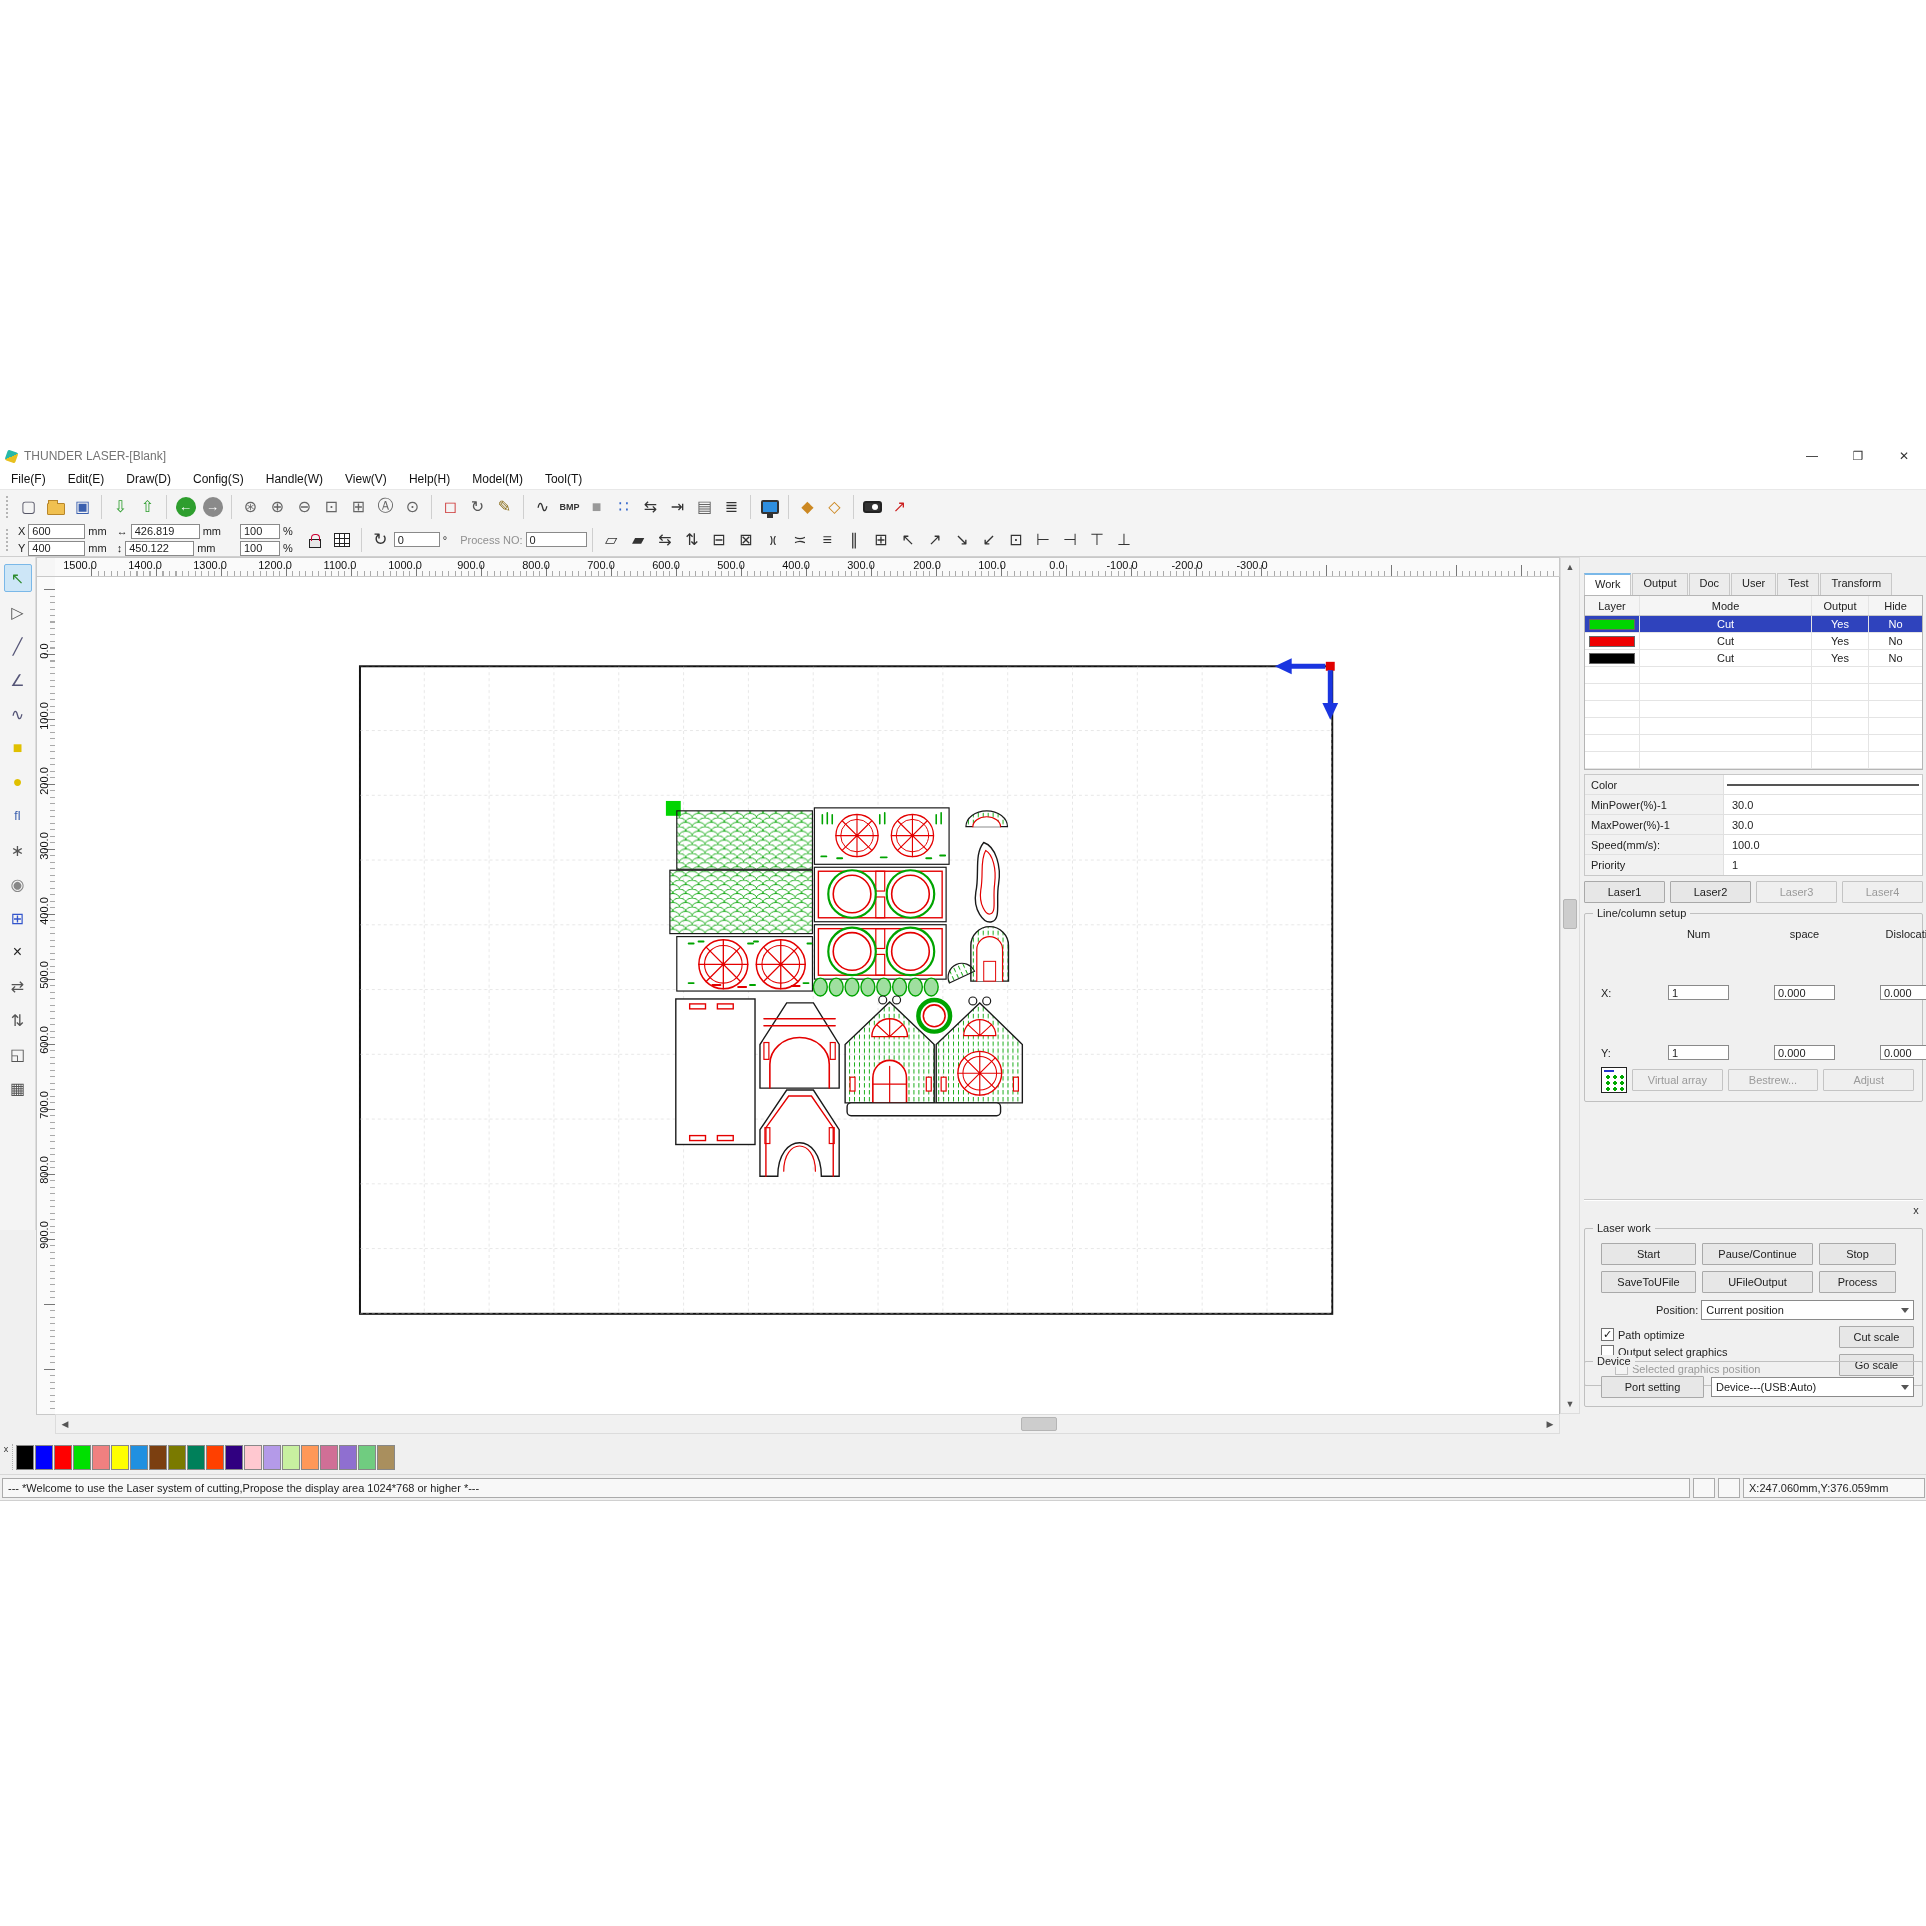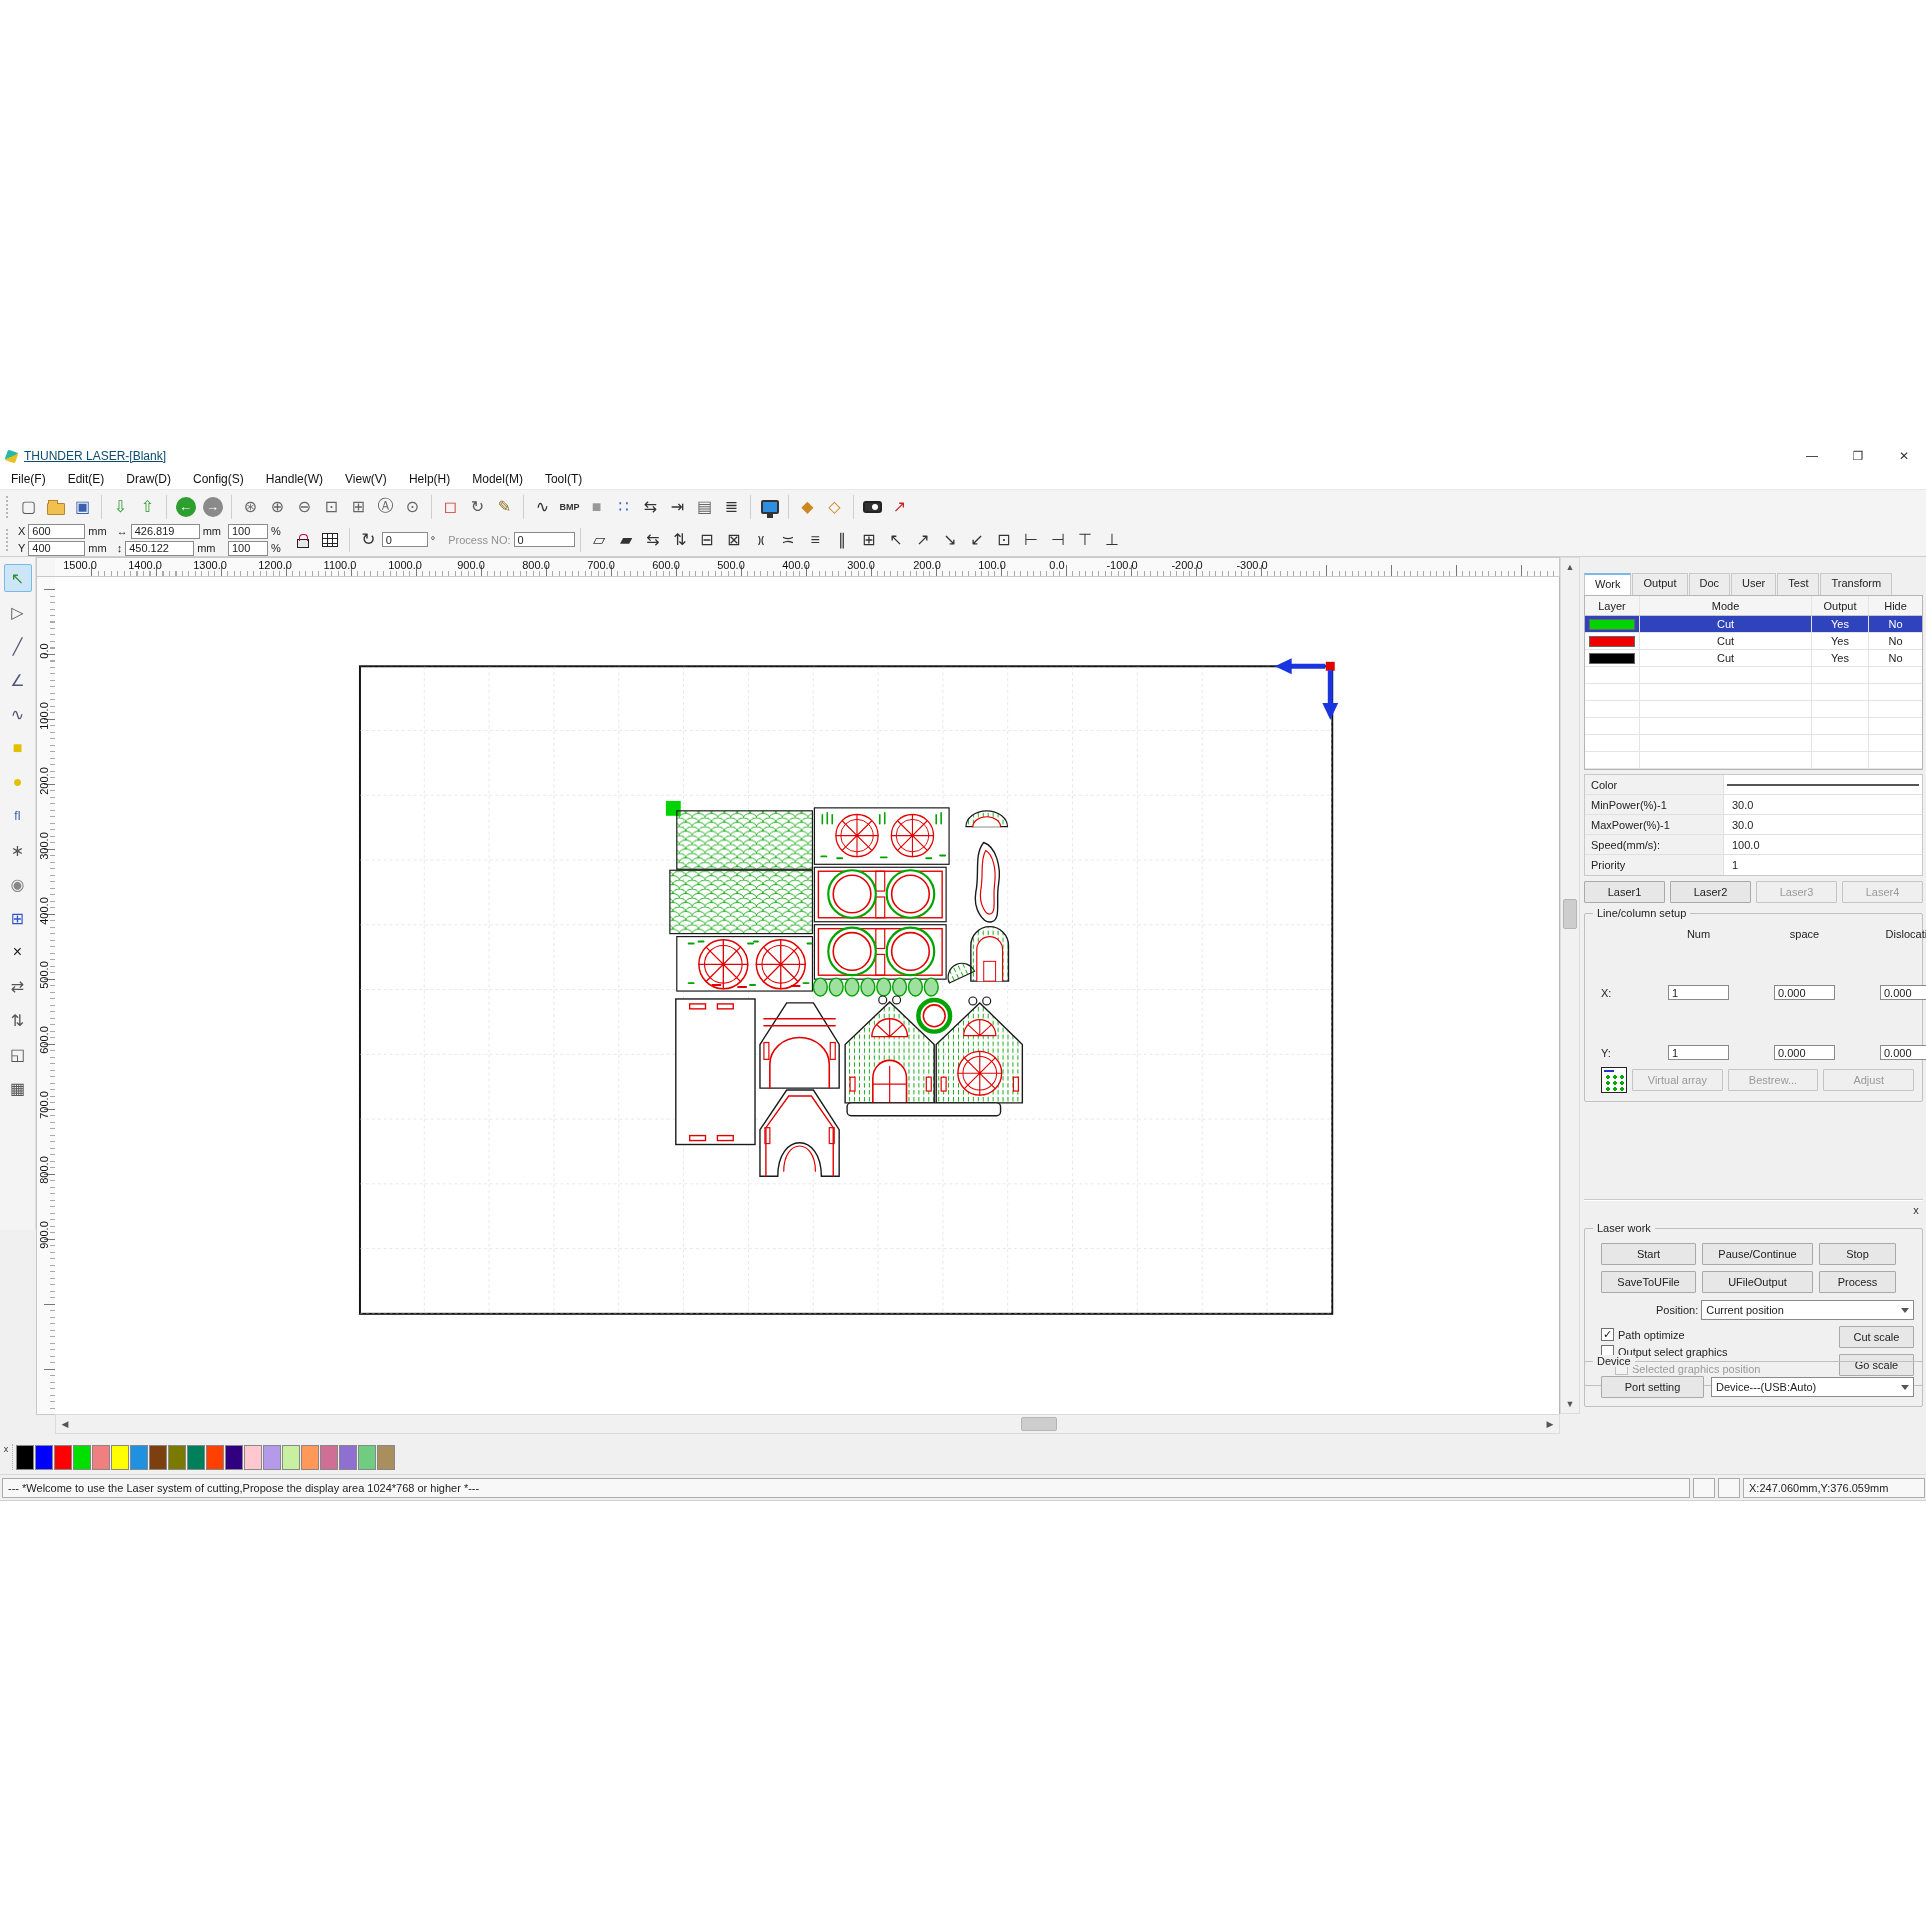--- a/index.html
+++ b/index.html
@@ -3,21 +3,21 @@
 <meta charset="utf-8">
 <style>
   html,body{margin:0;padding:0;width:1927px;height:1927px;background:#fff;
     font-family:"Liberation Sans",sans-serif;font-size:12px;color:#222;overflow:hidden;}
   *{box-sizing:border-box;}
   .app{position:absolute;left:0;top:444px;width:1927px;height:1057px;background:#f0f0f0;border-bottom:1px solid #d0d0d0;}
 
   
   .titlebar{position:absolute;left:0;top:0;width:100%;height:24px;background:#fff;display:flex;align-items:center;padding-left:6px;}
   .appicon{width:11px;height:11px;background:linear-gradient(135deg,#28b8a8 50%,#e8c020 50%);transform:rotate(20deg);border-radius:2px;margin-right:7px;flex:none;}
-  .title{font-size:12px;color:#0c4a6e;text-decoration:underline;}
+  .title{font-size:12px;color:#737373;}
   .winbtns{position:absolute;right:0;top:0;height:24px;display:flex;}
   .winbtn{width:46px;height:24px;display:flex;align-items:center;justify-content:center;font-size:12px;color:#333;}
 
   
   .menubar{position:absolute;left:0;top:24px;width:100%;height:22px;background:#fff;display:flex;align-items:center;border-bottom:1px solid #e8e8e8;}
   .menuitem{padding:2px 11px;color:#111;}
 
   
   .toolbar1{position:absolute;left:0;top:46px;width:100%;height:34px;background:#f4f4f4;display:flex;align-items:center;border-bottom:1px solid #ddd;padding-left:4px;}
   .toolbar2{position:absolute;left:0;top:79px;width:100%;height:34px;background:#f4f4f4;display:flex;align-items:center;border-bottom:1px solid #cfcfcf;padding-left:4px;}
@@ -225,21 +225,21 @@
           <span class="lab">↔</span>
         <span class="f" style="width:69px">426.819</span>
         <span class="lab">mm</span>
         </div>
       <div class="r2">
           <span class="lab">↕</span>
         <span class="f" style="width:69px">450.122</span>
         <span class="lab">mm</span>
         </div>
     </div>
-    <div class="stack2" style="margin-left:4px">
+    <div class="stack2" style="margin-left:16px">
       <div class="r2">
           <span class="f" style="width:40px">100</span>
         <span class="lab">%</span>
         </div>
       <div class="r2">
           <span class="f" style="width:40px">100</span>
         <span class="lab">%</span>
         </div>
     </div>
     <div class="tbtn" style="margin-left:6px">

